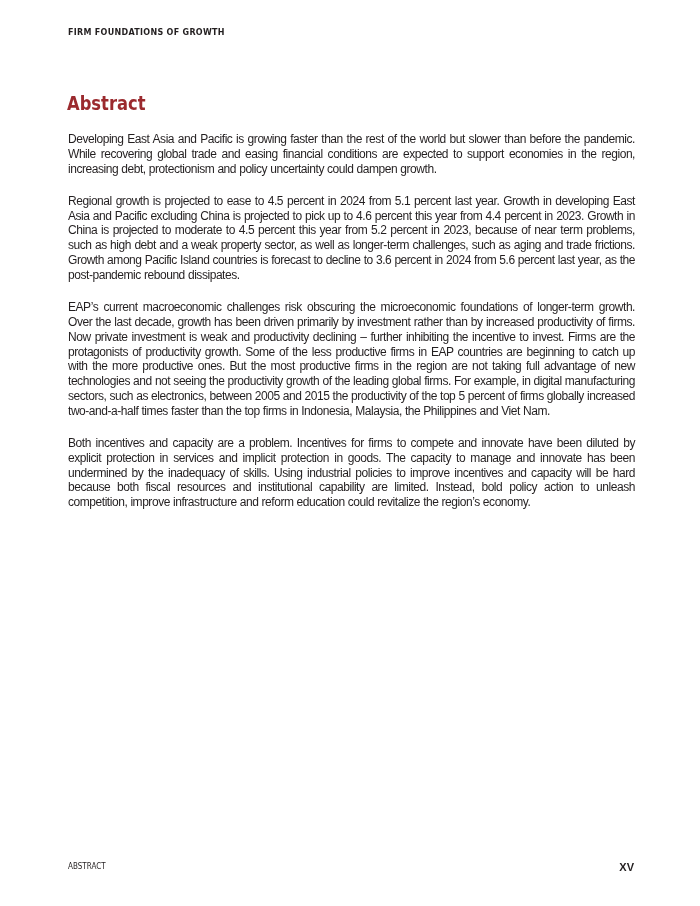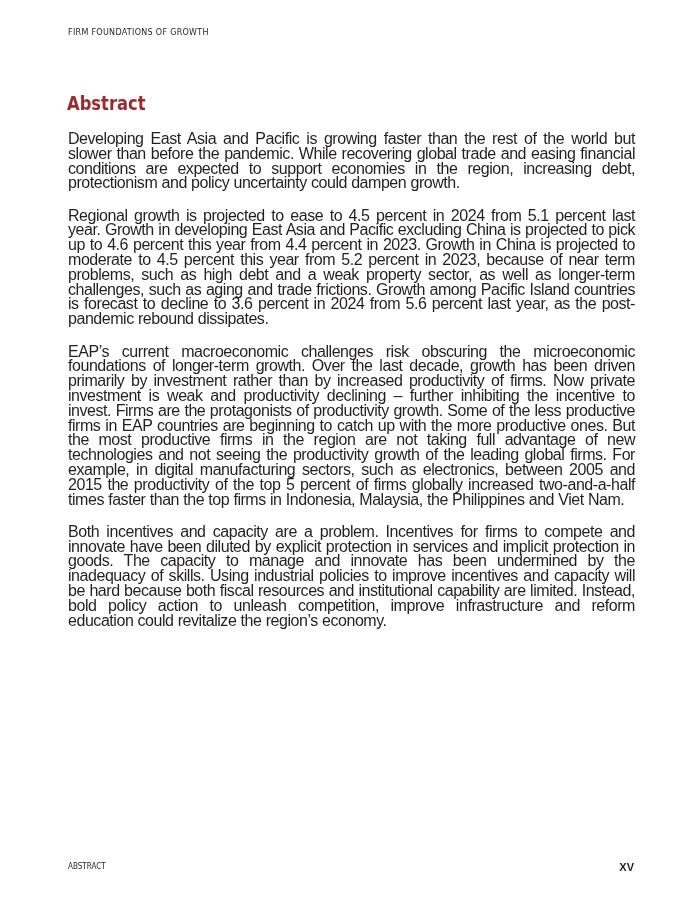--- a/index.html
+++ b/index.html
@@ -3,36 +3,36 @@
   <meta charset="utf-8">
   <style>
     html, body { margin: 0; padding: 0; background: #ffffff; }
     body {
       width: 700px; height: 906px; position: relative; overflow: hidden;
       font-family: "Liberation Sans Narrow", "Liberation Sans", sans-serif;
       color: #231f20;
     }
     .running-head {
       position: absolute; left: 68px; top: 28px;
-      font-size: 8px; font-weight: normal; letter-spacing: 0.3px;
+      font-size: 8px; font-weight: bold; letter-spacing: 0.3px;
       font-family: "DejaVu Sans", sans-serif;
       text-align: right;
     }
     .title {
       position: absolute; left: 67px; top: 92px; margin: 0;
       font-size: 19px; font-weight: bold;
       font-family: "DejaVu Sans", sans-serif;
       transform: scaleX(0.86); transform-origin: left top;
     }
     .body-text {
       position: absolute; left: 68px; top: 132px; width: 567px;
     }
     .body-text p {
       margin: 0 0 17.5px 0;
-      font-size: 16px; line-height: 14.8px;
+      font-size: 12px; line-height: 14.8px;
       text-align: justify;
       font-family: "Liberation Sans", sans-serif;
       letter-spacing: -0.45px;
       word-spacing: 0.2px;
     }
     .footer-label {
       position: absolute; left: 68px; top: 862px;
       font-size: 8px; font-family: "DejaVu Sans", sans-serif;
       transform: scaleX(0.9); transform-origin: left top;
     }

